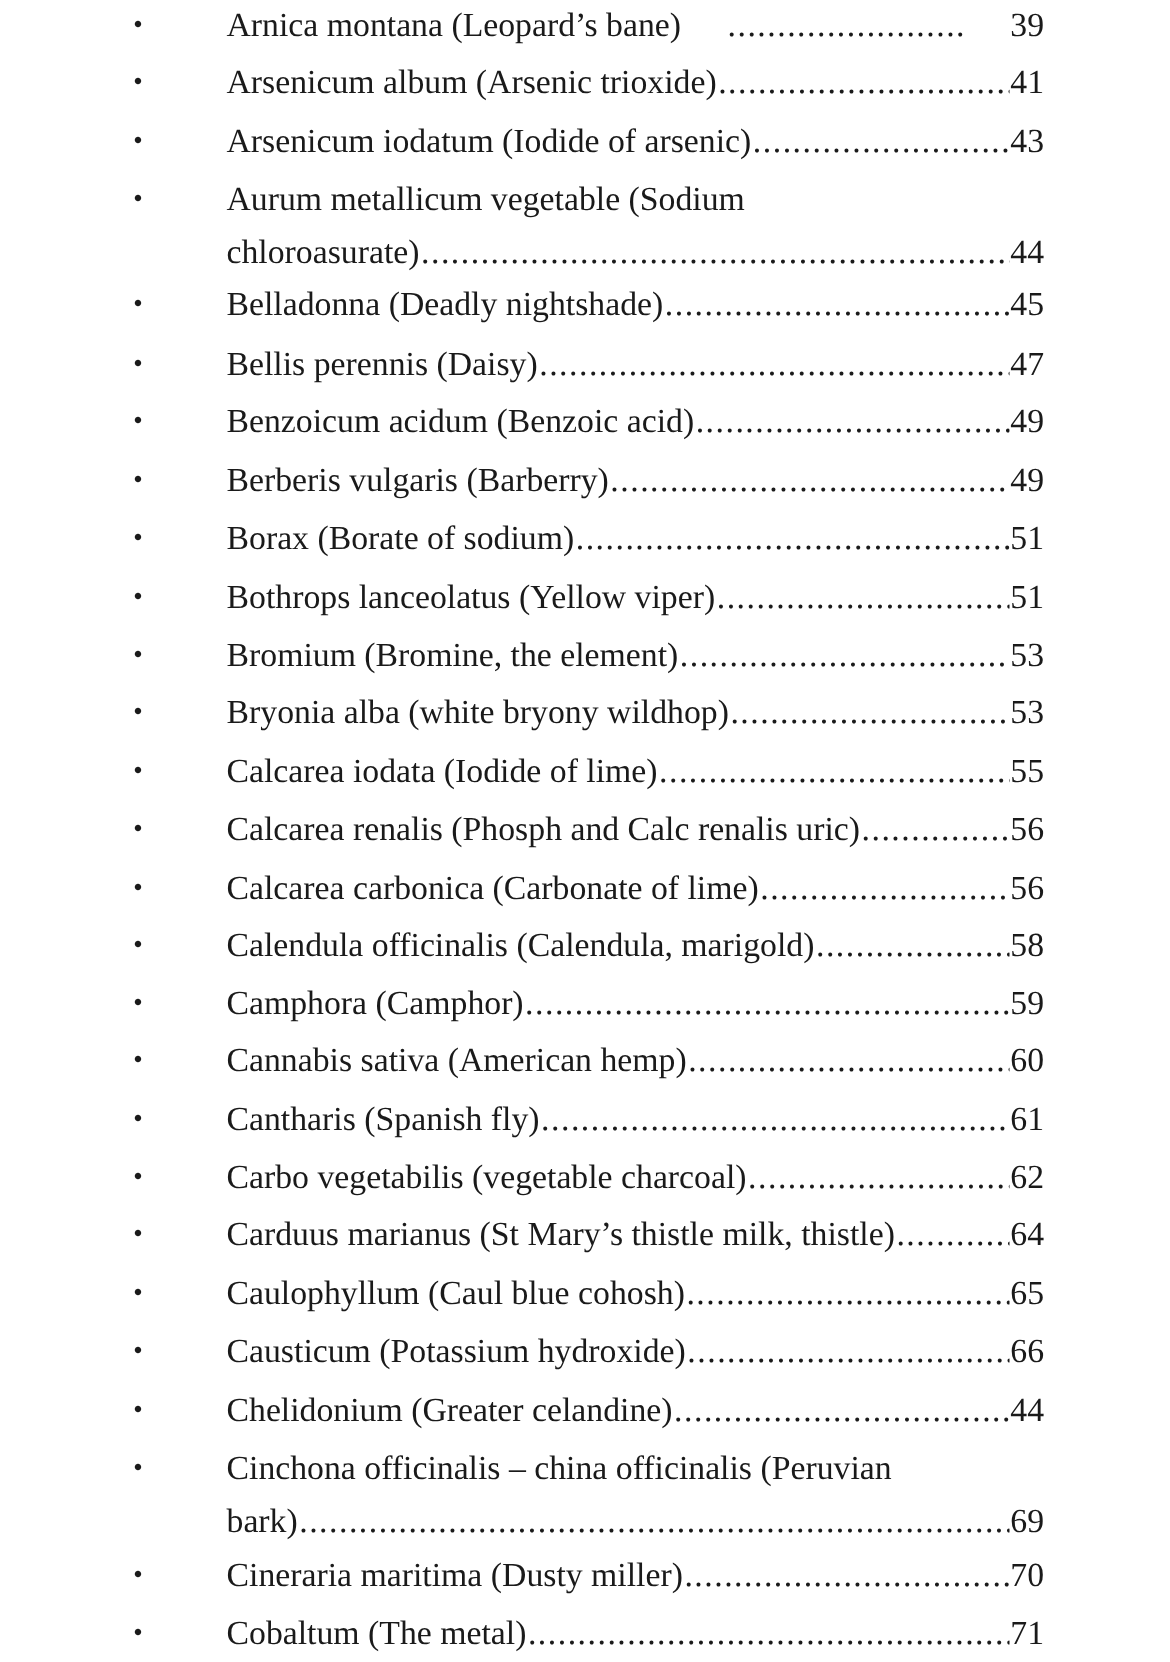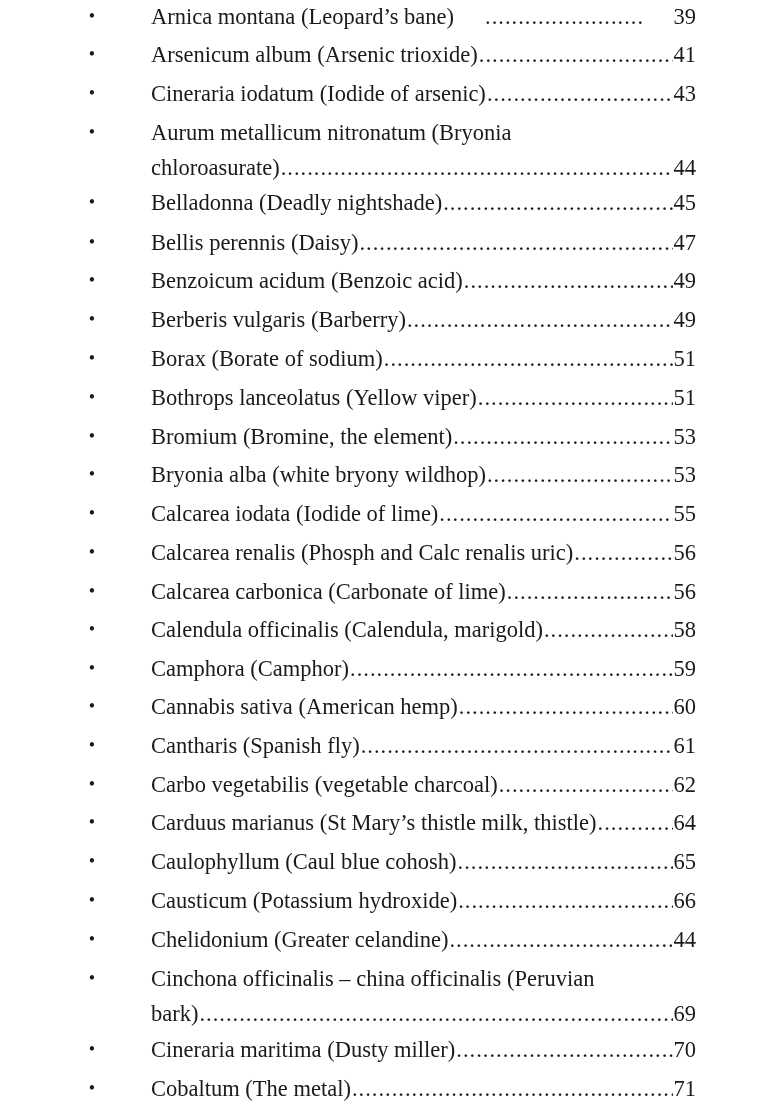--- a/index.html
+++ b/index.html
@@ -30,29 +30,29 @@
       <span class="bullet" style="top: 0px;">•</span>
       <div class="line" style="top: 0px;">
         <span class="txt">Arsenicum album (Arsenic trioxide)</span>
         <span class="dots"></span>
         <span class="pg">41</span>
       </div>
     </div>
     <div class="entry" style="top: 77px;">
       <span class="bullet" style="top: 0px;">•</span>
       <div class="line" style="top: 0px;">
-        <span class="txt">Cineraria iodatum (Iodide of arsenic)</span>
+        <span class="txt">Arsenicum iodatum (Iodide of arsenic)</span>
         <span class="dots"></span>
         <span class="pg">43</span>
       </div>
     </div>
     <div class="entry" style="top: 116px;">
       <span class="bullet" style="top: 0px;">•</span>
       <div class="line" style="top: 0px;">
-        <span class="txt">Aurum metallicum nitronatum (Bryonia</span>
+        <span class="txt">Aurum metallicum vegetable (Sodium</span>
       </div>
       <div class="line" style="top: 35px;">
         <span class="txt">chloroasurate)</span>
         <span class="dots"></span>
         <span class="pg">44</span>
       </div>
     </div>
     <div class="entry" style="top: 186px;">
       <span class="bullet" style="top: 0px;">•</span>
       <div class="line" style="top: 0px;">

